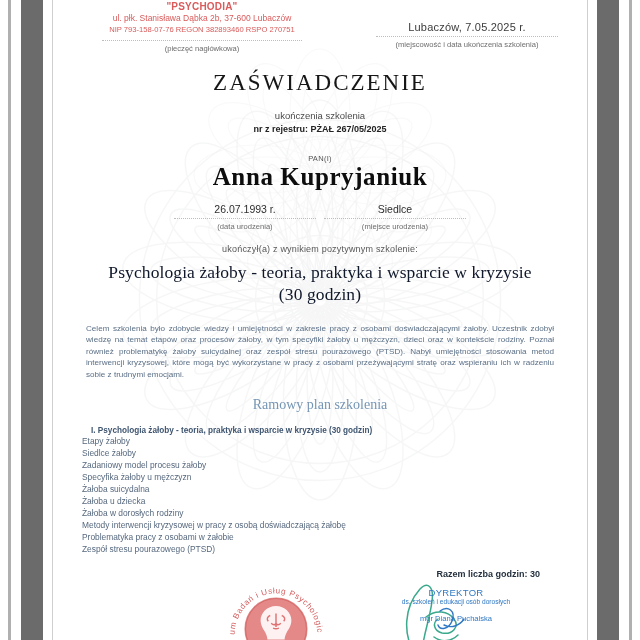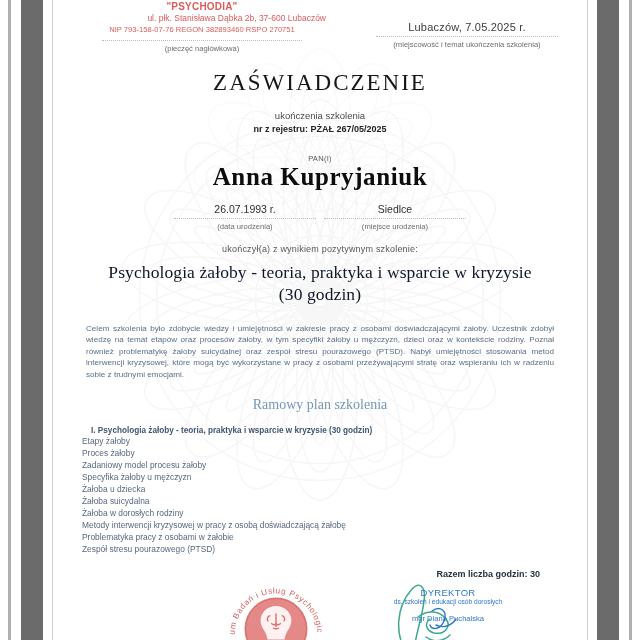--- a/index.html
+++ b/index.html
@@ -67,21 +67,21 @@
 
   #content { position: relative; z-index: 2; padding: 0 22px; }
 
   
   .hdr { display: flex; justify-content: space-between; align-items: flex-start; }
   .hdr-left  { width: 248px; text-align: center; padding-top: 1px; }
   .hdr-right { width: 190px; text-align: center; padding-top: 21px; }
 
   .stamp-line { color: #d95b5b; font-size: 9.5px; line-height: 11.5px; white-space: nowrap; }
   .stamp-line.name { font-size: 10px; font-weight: 700; letter-spacing: .2px; }
-  .stamp-line.addr { font-size: 8.5px; text-align: right; }
+  .stamp-line.addr { font-size: 8.5px; }
   .stamp-line.tax  { font-size: 7.6px; }
 
   .dotrule  { border-bottom: 1px dotted #bdbdbd; margin: 4px 24px 3px; }
   .dotrule.r2 { margin: 3px 4px 3px; }
   .caption  { font-size: 7.6px; color: #6d6d6d; }
 
   .place-date { font-size: 11px; color: #3b3b3b; letter-spacing: .2px; }
 
   
   .doc-title {
@@ -156,21 +156,21 @@
   }
 
   
   .footer { position: relative; height: 112px; margin-top: 2px; }
 
   .round-stamp {
     position: absolute; left: 140px; top: -2px;
     width: 116px; height: 100px;
   }
 
-  .sig-block { position: absolute; right: 14px; top: 6px; width: 200px; text-align: center; }
+  .sig-block { position: absolute; right: 6px; top: 6px; width: 200px; text-align: center; }
   .sig-scribble { position: absolute; left: 26px; top: -10px; width: 120px; height: 86px; }
   .dir-line1 { font-size: 9.5px; color: #2f78c4; letter-spacing: .3px; position: relative; z-index: 3; }
   .dir-line2 { font-size: 6.6px; color: #2f78c4; position: relative; z-index: 3; }
   .dir-line3 { font-size: 7.6px; color: #2f78c4; margin-top: 9px; position: relative; z-index: 3; }
 </style>
 </head>
 <body>
 
 <div id="viewer">
 
@@ -244,21 +244,21 @@
           <div class="stamp-line name">"PSYCHODIA"</div>
           <div class="stamp-line addr">ul. płk. Stanisława Dąbka 2b, 37-600 Lubaczów</div>
           <div class="stamp-line tax">NIP 793-158-07-76 REGON 382893460 RSPO 270751</div>
           <div class="dotrule"></div>
           <div class="caption">(pieczęć nagłówkowa)</div>
         </div>
 
         <div class="hdr-right">
           <div class="place-date">Lubaczów, 7.05.2025 r.</div>
           <div class="dotrule r2"></div>
-          <div class="caption">(miejscowość i temat ukończenia szkolenia)</div>
+          <div class="caption">(miejscowość i data ukończenia szkolenia)</div>
         </div>
 
       </div>
 
       <div class="doc-title">ZAŚWIADCZENIE</div>
       <div class="subtitle">ukończenia szkolenia</div>
       <div class="regnum">nr z rejestru: PŻAŁ 267/05/2025</div>
 
       <div class="pani">PAN(I)</div>
 
@@ -288,25 +288,25 @@
       </div>
 
       <div class="body-par">Celem szkolenia było zdobycie wiedzy i umiejętności w zakresie pracy z osobami doświadczającymi żałoby. Uczestnik zdobył wiedzę na temat etapów oraz procesów żałoby, w tym specyfiki żałoby u mężczyzn, dzieci oraz w kontekście rodziny. Poznał również problematykę żałoby suicydalnej oraz zespół stresu pourazowego (PTSD). Nabył umiejętności stosowania metod interwencji kryzysowej, które mogą być wykorzystane w pracy z osobami przeżywającymi stratę oraz wspieraniu ich w radzeniu sobie z trudnymi emocjami.</div>
 
       <div class="plan-head">Ramowy plan szkolenia</div>
 
       <div class="plan-module">I. Psychologia żałoby - teoria, praktyka i wsparcie w kryzysie (30 godzin)</div>
 
       <div>
         <div class="plan-item">Etapy żałoby</div>
-        <div class="plan-item">Proces żałoby</div>
+        <div class="plan-item">Siedlce żałoby</div>
         <div class="plan-item">Zadaniowy model procesu żałoby</div>
         <div class="plan-item">Specyfika żałoby u mężczyzn</div>
+        <div class="plan-item">Żałoba suicydalna</div>
         <div class="plan-item">Żałoba u dziecka</div>
-        <div class="plan-item">Żałoba suicydalna</div>
         <div class="plan-item">Żałoba w dorosłych rodziny</div>
         <div class="plan-item">Metody interwencji kryzysowej w pracy z osobą doświadczającą żałobę</div>
         <div class="plan-item">Problematyka pracy z osobami w żałobie</div>
         <div class="plan-item">Zespół stresu pourazowego (PTSD)</div>
       </div>
 
       <div class="hours-total">Razem liczba godzin: 30</div>
 
       <div class="footer">
 

